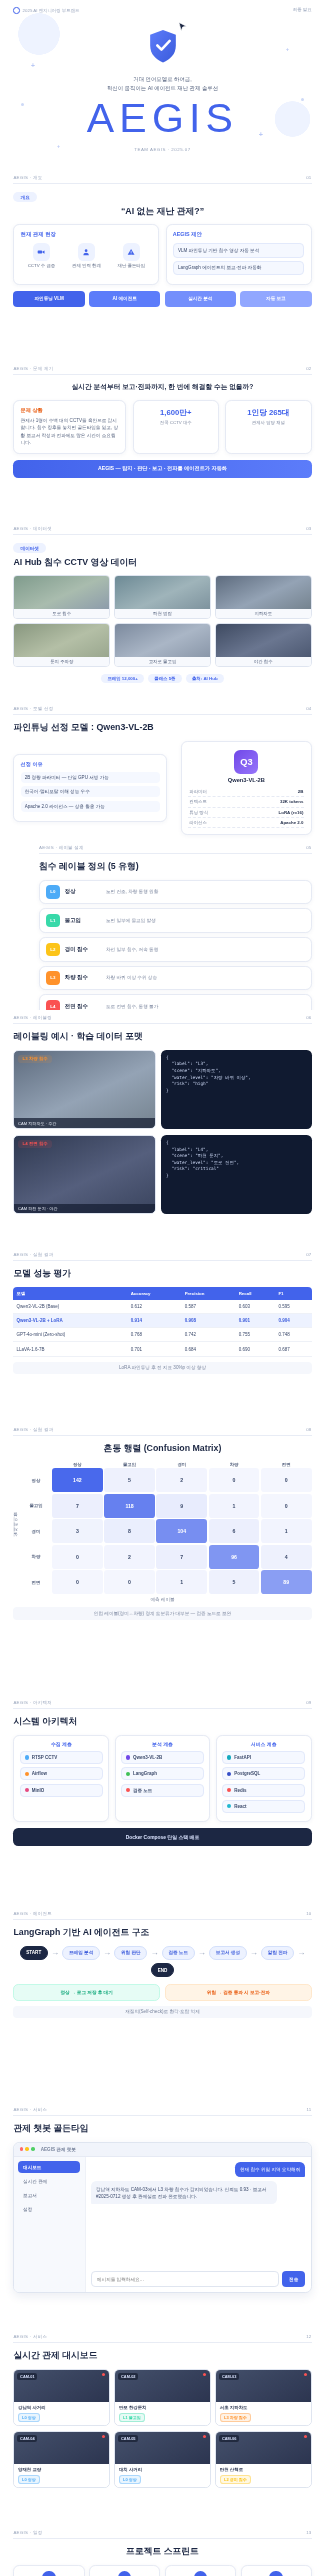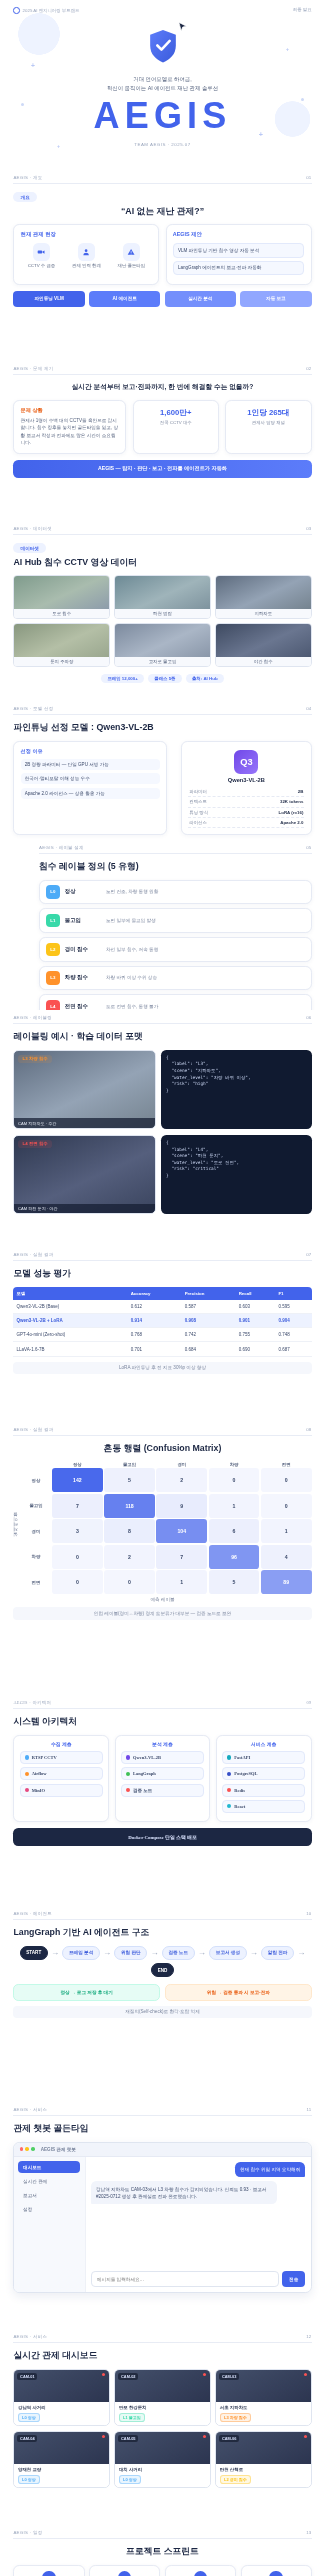--- a/index.html
+++ b/index.html
@@ -19,21 +19,21 @@
   .hero{height:170px;padding:7.2px 13.4px;box-sizing:border-box;position:relative;overflow:hidden;background:
     radial-gradient(circle at 12% 20%,#eef3ff 0 20.6px,transparent 21px),
     radial-gradient(circle at 90% 70%,#eef3ff 0 17.5px,transparent 18px),#fff;}
   .hero-top{display:flex;justify-content:space-between;font-size:4.4px;color:#9aa6bd;}
   .hero-brand{display:flex;align-items:center;gap:2.6px;}
   .logo-dot{width:4.6px;height:4.6px;border-radius:50%;border:1px solid #4263eb;display:inline-block;}
   .hero-center{text-align:center;margin-top:13.4px;}
   .shield-wrap{position:relative;display:inline-block;width:38px;height:38px;}
   .cursor-ico{position:absolute;right:-7.2px;top:-6.2px;}
   .hero-sub{font-size:5.4px;color:#55627e;line-height:1.55;margin:8.2px 0 3.1px;}
-  .hero-title{font-size:36px;font-weight:700;color:#4263eb;letter-spacing:5.2px;margin:2.1px 0 5.2px;}
+  .hero-title{font-size:41px;font-weight:400;color:#4263eb;letter-spacing:5.2px;margin:2.1px 0 5.2px;}
   .hero-cap{font-size:4.4px;color:#9aa6bd;letter-spacing:0.5px;}
   .deco{position:absolute;color:#b9c8f5;font-weight:bold;}
   .deco::before{content:"+";}
   .d1{left:31px;top:62px;font-size:6.7px;}
   .d2{right:36px;top:46px;font-size:5.7px;}
   .d3{right:62px;bottom:31px;font-size:7.2px;}
   .d4{left:57px;bottom:20.6px;font-size:5.2px;}
   .dot-deco{position:absolute;width:3.1px;height:3.1px;border-radius:50%;background:#cdd9f7;}
   .p1{left:20.6px;top:103px;} .p2{right:20.6px;top:98px;}
 
@@ -72,21 +72,21 @@
   .ph:nth-child(3) .ph-img{background:linear-gradient(155deg,#5d6b7e,#94a3b5 55%,#75838f);}
   .ph:nth-child(4) .ph-img{background:linear-gradient(155deg,#88977f,#b4bfa6 55%,#9aa78f);}
   .ph:nth-child(5) .ph-img{background:linear-gradient(155deg,#7c8a9e,#aab6c6 55%,#8a97a9);}
   .ph:nth-child(6) .ph-img{background:linear-gradient(155deg,#3e4a61,#6a7690 55%,#4d5972);}
   .ph-cap{font-size:4.4px;text-align:center;padding:2.1px;color:#55627e;background:#f7f9fd;}
   .tag-row{display:flex;gap:4.1px;justify-content:center;margin-top:6.2px;}
   .tag{font-size:4.4px;background:#edf2ff;color:#4263eb;border-radius:515px;padding:2.1px 6.2px;font-weight:bold;}
 
   
   #s04{height:139px;}
-  .model-row{display:flex;gap:14px;}
+  .model-row{display:flex;gap:14px;align-items:center;}
   .reason-card{flex:1.2;padding:6.2px;}
   .reason-card h4{margin:0 0 4.1px;font-size:5.2px;color:#4263eb;}
   .reason-item{font-size:4.6px;color:#3c4a6b;padding:3.1px 4.1px;background:#f5f8ff;border-radius:4.1px;margin-bottom:3.1px;}
   .qwen-card{flex:1;padding:6.2px;text-align:center;}
   .qwen-logo{width:24px;height:24px;margin:2.1px auto 3.1px;border-radius:6.2px;
     background:linear-gradient(135deg,#7048e8,#9775fa);color:#fff;font-weight:800;font-size:9.3px;
     display:flex;align-items:center;justify-content:center;}
   .qwen-name{font-size:5.7px;font-weight:800;color:#1c2743;margin-bottom:4.1px;}
   .spec{display:flex;justify-content:space-between;font-size:4.4px;border-bottom:0.5px dashed #e6eaf4;padding:2.1px 1px;}
   .spec .k{color:#7b869e;} .spec .v{color:#2a3550;font-weight:bold;}
@@ -121,21 +121,21 @@
   
   #s08{height:273px;}
   .mx-wrap{display:flex;gap:3.1px;align-items:stretch;margin-top:2.1px;}
   .mx-ytitle{writing-mode:vertical-rl;transform:rotate(180deg);font-size:4.6px;color:#7b869e;text-align:center;}
   .matrix{display:grid;gap:1.5px;flex:1;font-size:4.4px;}
   .mx-col,.mx-rowlab{display:flex;align-items:center;justify-content:center;color:#55627e;font-weight:bold;}
   .mx-cell{height:24px;border-radius:3.1px;display:flex;align-items:center;justify-content:center;font-weight:800;font-size:5.2px;}
   .mx-xtitle{text-align:center;font-size:4.6px;color:#7b869e;margin-top:3.1px;}
 
   
-  #s09{height:211px;font-family:Liberation Serif, serif;}
+  #s09{height:211px;}
   .arch-row{display:flex;gap:5.2px;}
   .arch-group{flex:1;padding:5.2px;}
   .arch-group h4{margin:0 0 4.1px;font-size:4.9px;color:#4263eb;text-align:center;}
   .tech{display:flex;align-items:center;gap:3.1px;font-size:4.5px;background:#f5f8ff;border:0.5px solid #e2e9fb;
     border-radius:4.1px;padding:3.1px 4.1px;margin-bottom:3.1px;color:#3c4a6b;font-weight:bold;}
   .tech i{width:4.1px;height:4.1px;border-radius:50%;display:inline-block;flex:none;}
   .t-orange{background:#ff922b;} .t-purple{background:#7048e8;} .t-green{background:#40c057;}
   .t-teal{background:#15aabf;} .t-red{background:#fa5252;}
   .t-cyan{background:#22b8cf;} .t-navy{background:#364fc7;} .t-sky{background:#4dabf7;} .t-pink{background:#e64980;}
   .infra-bar{margin-top:6.2px;background:#1c2743;color:#dbe4ff;border-radius:5.2px;font-size:4.9px;

